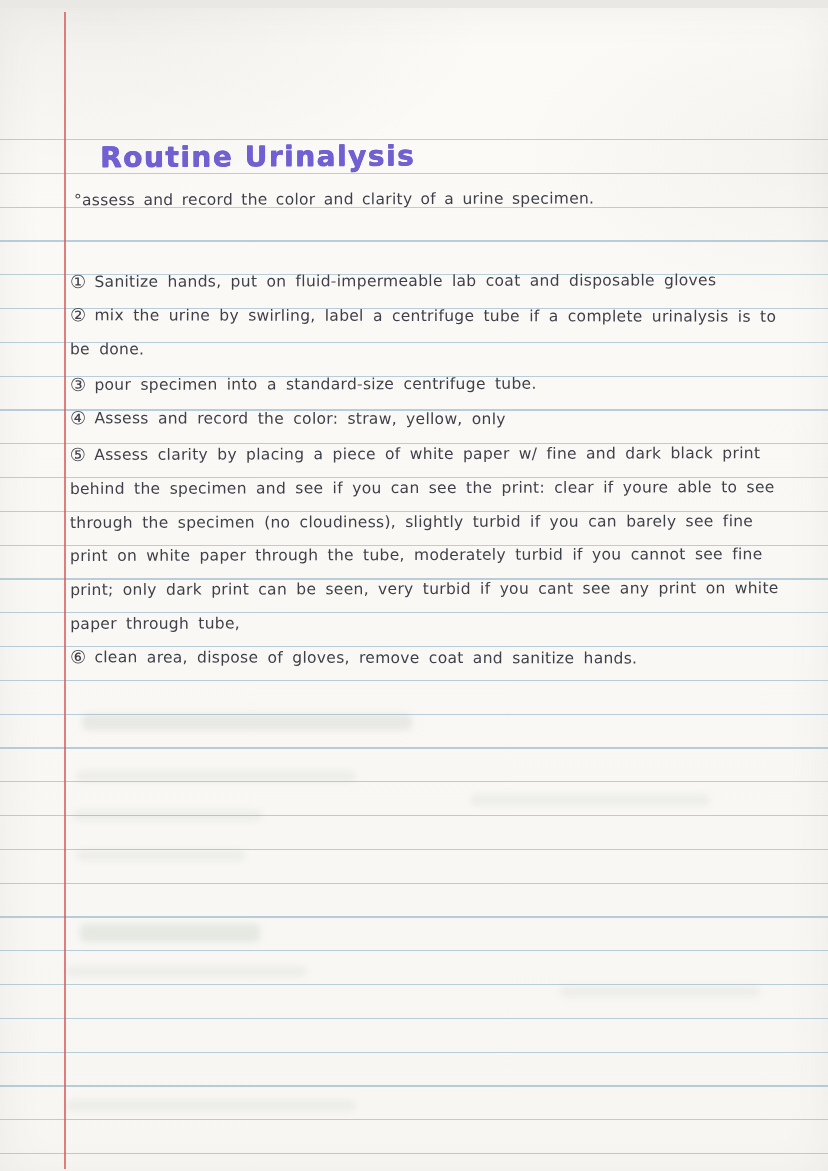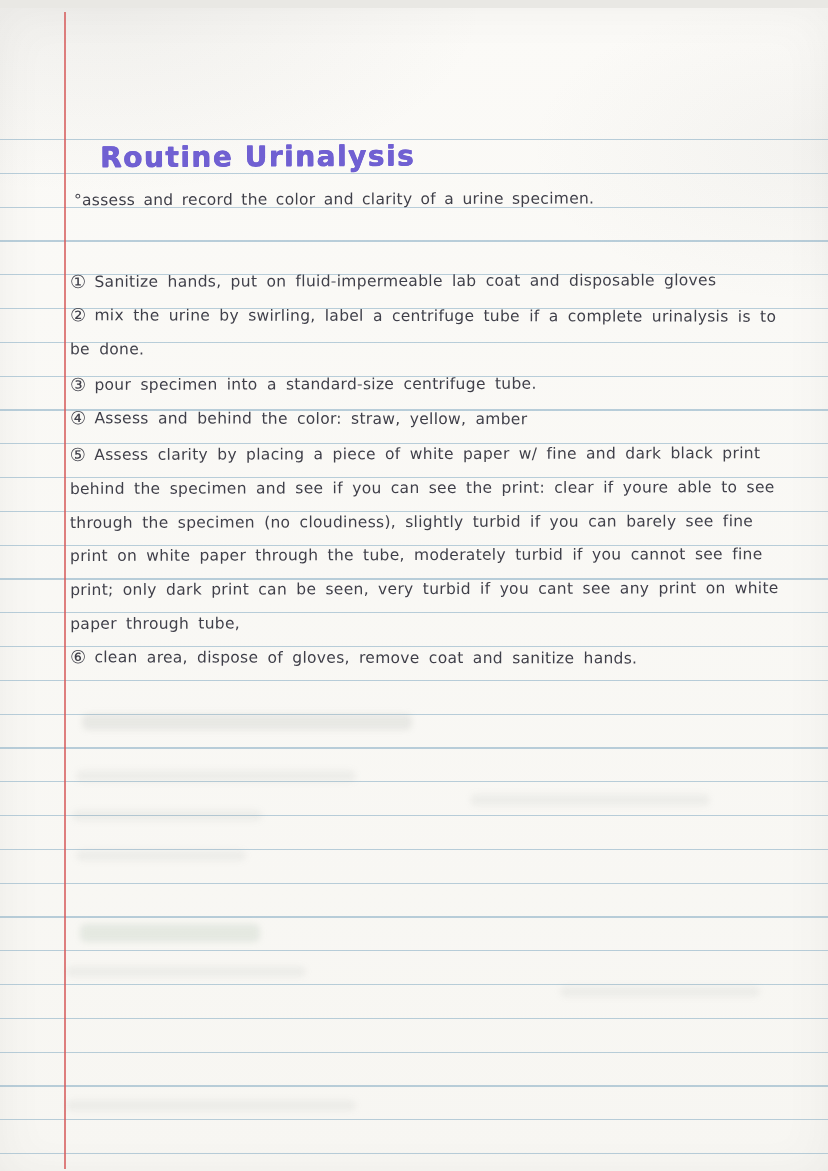--- a/index.html
+++ b/index.html
@@ -72,21 +72,21 @@
   <div class="margin-line"></div>
 
   <h1 class="title">Routine Urinalysis</h1>
 
   <p class="subtitle">°assess and record the color and clarity of a urine specimen.</p>
 
   <div class="steps">
     <p class="step s-rot-a"><span class="num">①</span><span>Sanitize hands, put on fluid-impermeable lab coat and disposable gloves</span></p>
     <p class="step s-rot-b"><span class="num">②</span><span>mix the urine by swirling, label a centrifuge tube if a complete urinalysis is to be done.</span></p>
     <p class="step s-rot-a"><span class="num">③</span><span>pour specimen into a standard-size centrifuge tube.</span></p>
-    <p class="step s-rot-b"><span class="num">④</span><span>Assess and behind the color: straw, yellow, amber</span></p>
+    <p class="step s-rot-b"><span class="num">④</span><span>Assess and record the color: straw, yellow, only</span></p>
     <p class="step s-rot-a"><span class="num">⑤</span><span>Assess clarity by placing a piece of white paper w/ fine and dark black print behind the specimen and see if you can see the print: clear if youre able to see through the specimen (no cloudiness), slightly turbid if you can barely see fine print on white paper through the tube, moderately turbid if you cannot see fine print; only dark print can be seen, very turbid if you cant see any print on white paper through tube,</span></p>
     <p class="step s-rot-b"><span class="num">⑥</span><span>clean area, dispose of gloves, remove coat and sanitize hands.</span></p>
   </div>
 
   <div class="smudge sm-grey" style="left:82px;  top:706px;  width:330px; height:16px;"></div>
   <div class="smudge sm-faint" style="left:76px;  top:762px;  width:280px; height:12px;"></div>
   <div class="smudge sm-faint" style="left:470px; top:786px;  width:240px; height:12px;"></div>
   <div class="smudge sm-faint" style="left:72px;  top:802px;  width:190px; height:11px;"></div>
   <div class="smudge sm-faint" style="left:76px;  top:842px;  width:170px; height:11px;"></div>
   <div class="smudge sm-green" style="left:80px;  top:916px;  width:180px; height:18px;"></div>

